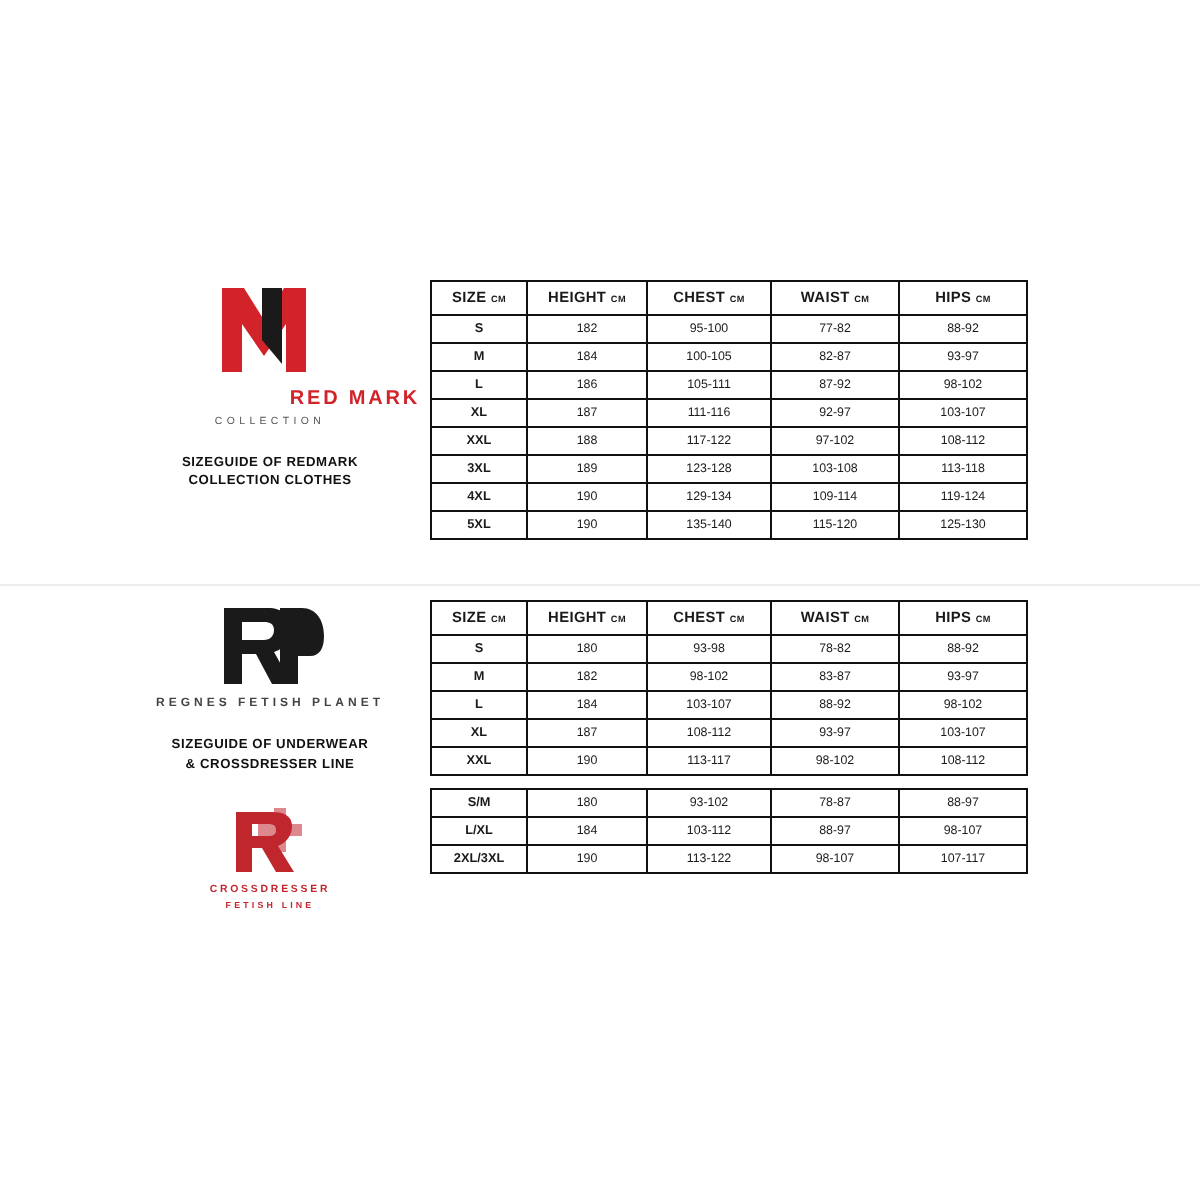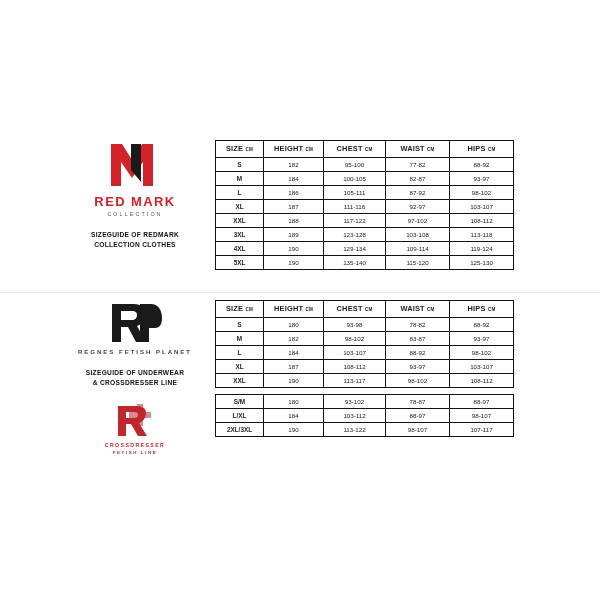--- a/index.html
+++ b/index.html
@@ -42,26 +42,27 @@
 
   .logo-rm {
     width: 56px;
     height: 50px;
     margin: 0 auto 4px auto;
     position: relative;
   }
   .logo-rm svg, .logo-rp svg, .logo-cd svg { display:block; }
 
   .brand-title {
-    font-size: 13px;
+    font-size: 10px;
     font-weight: bold;
     letter-spacing: 1.4px;
     color: #d2232a;
     margin-top: 2px;
     line-height: 1.25;
+    text-align: right;
   }
   .brand-sub {
     font-size: 5.2px;
     letter-spacing: 2.2px;
     color: #555;
     margin-top: 1px;
   }
   .brand-caption {
     font-size: 6.6px;
     font-weight: bold;

